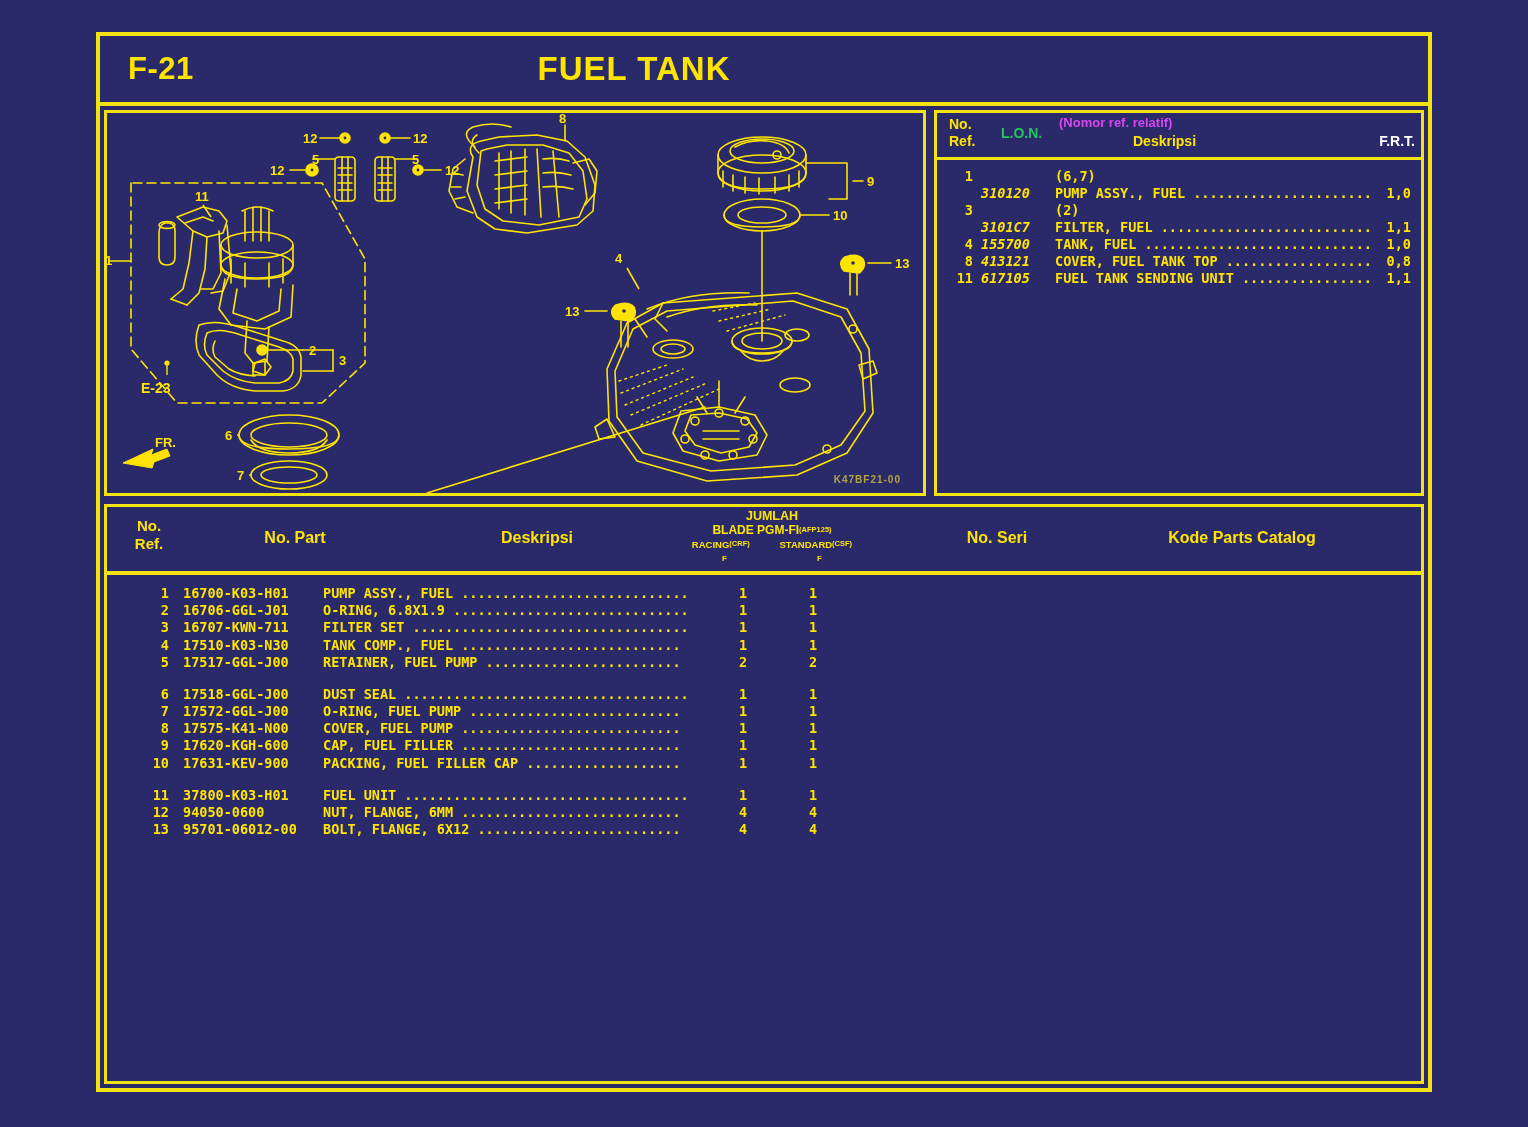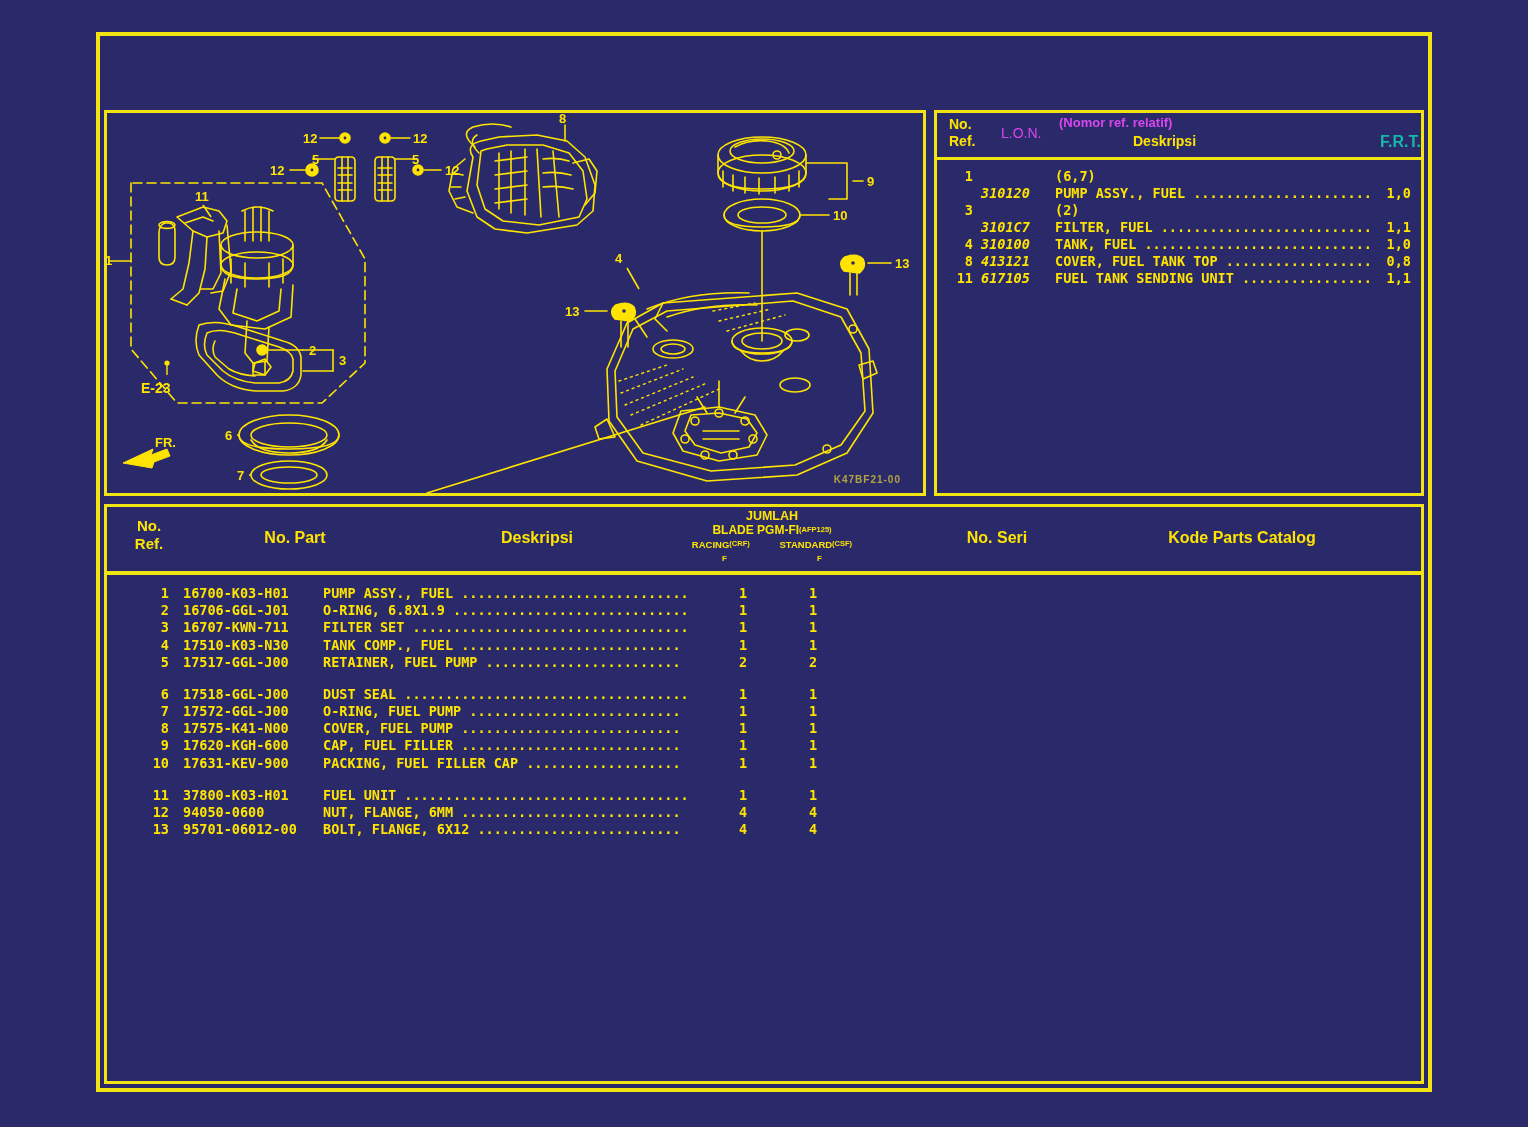--- a/index.html
+++ b/index.html
@@ -60,30 +60,30 @@
     box-sizing:border-box;
   }
   .lon-head{
     position:relative;height:44px;border-bottom:3px solid #f2e312;
   }
   .lon-h-noref{
     position:absolute;left:12px;top:3px;color:#ffe400;font-size:14px;
     font-weight:bold;line-height:17px;
   }
   .lon-h-lon{
-    position:absolute;left:64px;top:12px;color:#d946ef;font-size:14px;font-weight:normal;
+    position:absolute;left:64px;top:12px;color:#22c55e;font-size:14px;font-weight:bold;
   }
   .lon-h-rel{
     position:absolute;left:122px;top:2px;color:#d946ef;font-size:13px;font-weight:bold;
   }
   .lon-h-desk{
     position:absolute;left:196px;top:20px;color:#ffe400;font-size:14px;font-weight:bold;
   }
   .lon-h-frt{
-    position:absolute;right:0;top:20px;color:#14b8a6;font-size:16px;font-weight:bold;
+    position:absolute;right:6px;top:20px;color:#ffffff;font-size:14px;font-weight:bold;
   }
   .lon-body{position:relative;padding-top:8px;}
   .lon-row{
     position:relative;height:17px;
     font-family:"DejaVu Sans Mono","Liberation Mono",monospace;
     font-size:13.5px;font-weight:bold;color:#ffe400;
     white-space:nowrap;
   }
   .lr-no{position:absolute;left:10px;width:26px;text-align:right;}
   .lr-lon{position:absolute;left:44px;font-style:italic;}
@@ -129,20 +129,24 @@
     position:absolute;left:0;right:0;bottom:-1px;text-align:center;
     color:#6a6a9a;font-size:11px;font-weight:bold;letter-spacing:3px;
     opacity:.55;overflow:hidden;height:6px;
   }
 </style>
 </head>
 <body>
 
 <div class="page">
 
+  <div class="hdr">
+    <div class="hdr-code">F-21</div>
+    <div class="hdr-title">FUEL TANK</div>
+  </div>
 
   <div class="upper">
 
     <div class="diagram">
       <svg width="816" height="380" viewBox="0 0 816 380">
         <g stroke="#ffe400" fill="none" stroke-width="1.6" stroke-linecap="round" stroke-linejoin="round">
 
           <g>
 
             <path d="M228 48 L228 84 Q228 88 232 88 L244 88 Q248 88 248 84 L248 48 Q248 44 244 44 L232 44 Q228 44 228 48 Z"></path>
@@ -399,21 +403,21 @@
             <span class="lr-frt"></span>
           </div>
           <div class="lon-row">
             <span class="lr-no"></span>
             <span class="lr-lon">3101C7</span>
             <span class="lr-desc">FILTER, FUEL ..............................</span>
             <span class="lr-frt">1,1</span>
           </div>
           <div class="lon-row">
             <span class="lr-no">4</span>
-            <span class="lr-lon">310100</span>
+            <span class="lr-lon">155700</span>
             <span class="lr-desc">TANK, FUEL ................................</span>
             <span class="lr-frt">1,0</span>
           </div>
           <div class="lon-row">
             <span class="lr-no">8</span>
             <span class="lr-lon">413121</span>
             <span class="lr-desc">COVER, FUEL TANK TOP .......................</span>
             <span class="lr-frt">0,8</span>
           </div>
           <div class="lon-row">

